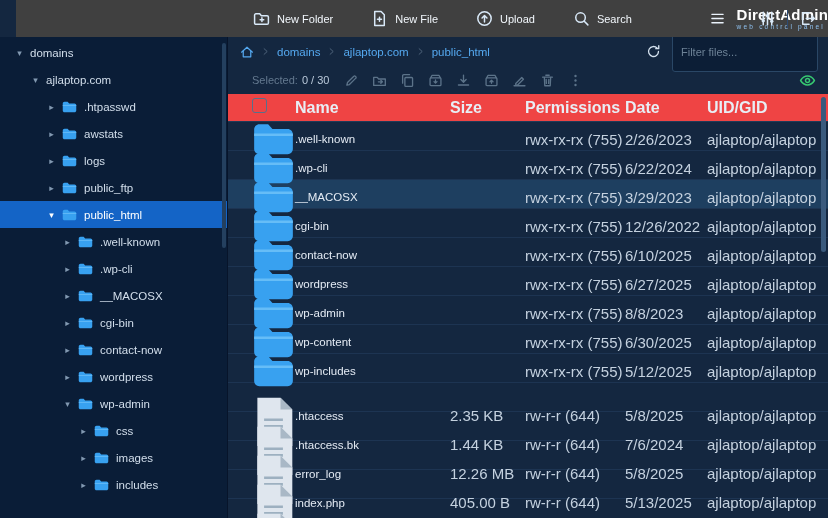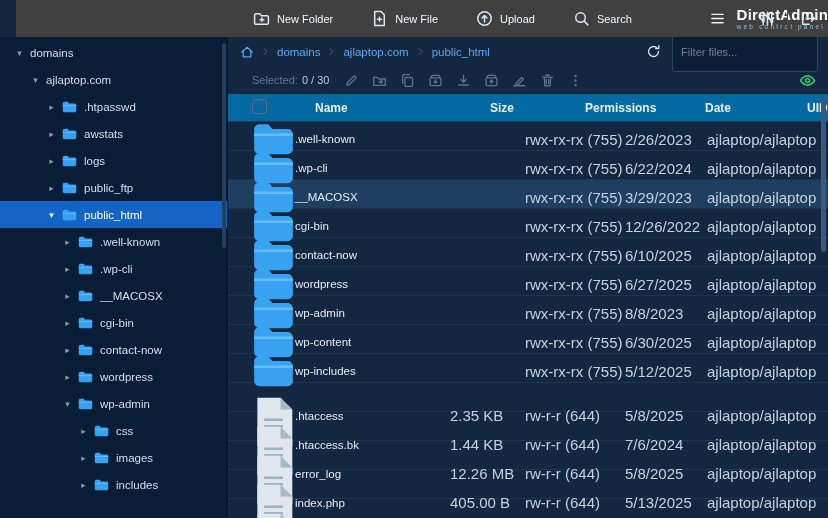--- a/index.html
+++ b/index.html
@@ -52,22 +52,22 @@
 
   .toolbar { height:28px; flex:none; display:flex; align-items:center; padding:0 12px 0 24px; }
   .sel { font-size:11px; color:#64798f; white-space:nowrap; }
   .sel b { color:#bac9da; font-weight:normal; margin-left:4px;margin-top:24px; }
   .tools { display:flex; align-items:center; gap:13px; margin-left:15px; }
   .tico { width:15px; height:15px; color:#5c7389; cursor:pointer; flex:none; }
   .eye { margin-left:auto; width:17px; height:17px; color:#37c871; cursor:pointer; }
 
   .thead, .trow { display:grid; grid-template-columns:43px 155px 75px 100px 82px 1fr;
                   align-items:center; padding-left:24px; }
-  .thead { height:28px; flex:none; background:#0369a1; font-size:12px; font-weight:bold;
-           color:#e8eef5; border-bottom:1px solid #203a58;gap:20px; }
+  .thead { height:28px; flex:none; background:#ef4444; font-size:16px; font-weight:bold;
+           color:#e8eef5; border-bottom:1px solid #203a58; }
   .checkbox { display:inline-block; width:15px; height:15px; border:1.5px solid #56708c;
               border-radius:3px; cursor:pointer; }
   .tbody { flex:1 1 auto; overflow:hidden; }
   .trow { height:29px; border-bottom:1px solid #1d3452; font-size:11.5px; color:#e4ebf4; cursor:pointer; }
   .trow.hl { background:#1e3f60; }
   .c-size,.c-perm,.c-date,.c-uid { font-size:15px; color:#c4d1df; }
   .row-ic { width:19px; height:15px; }
   .row-ic.file { width:13px; height:17px; margin-left:3px; }
 
   .vscroll { position:absolute; right:2px; top:60px; bottom:4px; width:5px; }

